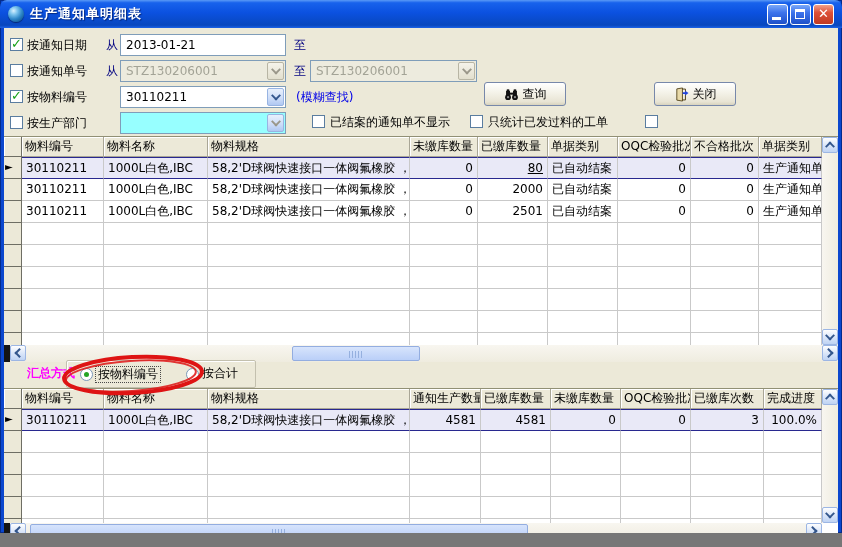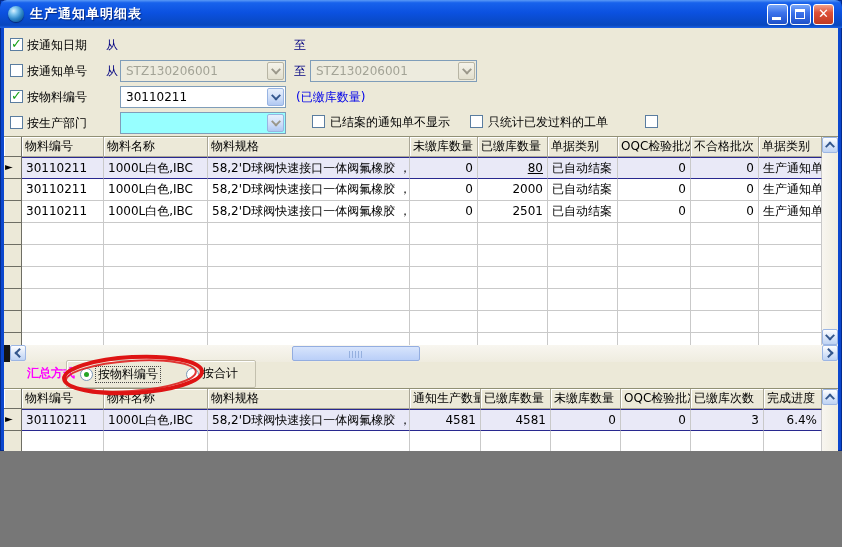--- a/index.html
+++ b/index.html
@@ -1,17 +1,17 @@
 <!DOCTYPE html>
 <html><head>
 <meta charset="utf-8">
 <style>
   html,body{margin:0;padding:0;background:#777;}
   *{font-family:"DejaVu Sans","Liberation Sans",sans-serif;}
-  .frame{position:relative;width:842px;height:451px;background:#0B47CE;overflow:hidden;
+  .frame{position:relative;width:842px;height:533px;background:#0B47CE;overflow:hidden;
          box-shadow:inset 0 0 0 1px #042B8C;}
   
   .titlebar{position:absolute;left:0;top:0;width:842px;height:28px;
     background:linear-gradient(180deg,#5A9AF6 0%,#1862EC 10%,#0B51E0 45%,#0847BE 90%,#1C63E8 100%);
     border-radius:7px 7px 0 0;}
   .app-icon{position:absolute;left:8px;top:6px;width:16px;height:16px;border-radius:50%;
     background:radial-gradient(circle at 35% 30%,#D8F0FF 0%,#7CC4EE 25%,#2E86C8 55%,#0A4E86 90%);
     box-shadow:0 1px 1px rgba(0,0,30,.5);}
   .title-text{position:absolute;left:30px;top:5px;color:#fff;font-size:13px;font-weight:bold;
     text-shadow:1px 1px 1px #05287E;letter-spacing:1px;}
@@ -102,20 +102,21 @@
         <span class="glyph-max"></span>
       </span>
     <span class="winbtn clsb glyph-x"><span></span></span>
   </div>
 
   <div class="client"></div>
 
   <span class="cb checked" style="left:10px;top:38px;"></span>
   <span class="fl" style="left:27px;top:38px;">按通知日期</span>
   <span class="fl navy" style="left:106px;top:38px;">从</span>
+  <input class="tin" style="left: 120px; top: 34px; width: 166px;" value="2013-01-21">
   <span class="fl navy" style="left:294px;top:38px;">至</span>
 
   <span class="cb" style="left:10px;top:64px;"></span>
   <span class="fl" style="left:27px;top:64px;">按通知单号</span>
   <span class="fl navy" style="left:106px;top:64px;">从</span>
   <div class="combo disabled" style="left:120px;top:60px;width:166px;">
     <span class="txt">STZ130206001</span>
     <span class="btn">
         <i class="chv down"></i>
       </span>
@@ -129,22 +130,44 @@
   </div>
 
   <span class="cb checked" style="left:10px;top:90px;"></span>
   <span class="fl" style="left:27px;top:90px;">按物料编号</span>
   <div class="combo" style="left:120px;top:86px;width:166px;">
     <span class="txt">30110211</span>
     <span class="btn">
         <i class="chv down"></i>
       </span>
   </div>
-  <span class="fl blue-hint" style="left:296px;top:90px;">(已缴库数量)</span>
-
+  <span class="fl blue-hint" style="left:296px;top:90px;">(模糊查找)</span>
+
+  <div class="xpbtn" style="left:484px;top:82px;width:82px;">
+    <svg width="15" height="15" viewBox="0 0 16 16">
+      <rect x="3" y="2.5" width="2.6" height="2.5" fill="#111"></rect>
+        <rect x="10.4" y="2.5" width="2.6" height="2.5" fill="#111"></rect>
+      <rect x="2.2" y="4" width="4.2" height="6" fill="#111"></rect>
+        <rect x="9.6" y="4" width="4.2" height="6" fill="#111"></rect>
+      <rect x="6.4" y="6" width="3.2" height="2.2" fill="#111"></rect>
+      <circle cx="4.3" cy="10.8" r="3.1" fill="#111"></circle>
+        <circle cx="11.7" cy="10.8" r="3.1" fill="#111"></circle>
+      <circle cx="4.3" cy="10.8" r="1.2" fill="#888"></circle>
+        <circle cx="11.7" cy="10.8" r="1.2" fill="#888"></circle>
+    </svg>
+    <span>查询</span>
+  </div>
+  <div class="xpbtn" style="left:654px;top:82px;width:82px;">
+    <svg width="15" height="15" viewBox="0 0 16 16">
+      <path d="M3,2 L9,1 V15 L3,14 Z" fill="#E8D9A8" stroke="#4A3A10" stroke-width="0.9"></path>
+      <path d="M9,2.2 h3.2 v11.6 h-3.2" fill="none" stroke="#4A3A10" stroke-width="1"></path>
+      <path d="M15.5,6.5 l-3.6,-2.6 v1.6 h-2.6 v2 h2.6 v1.6 Z" fill="#2244DD"></path>
+    </svg>
+    <span>关闭</span>
+  </div>
 
   <span class="cb" style="left:10px;top:116px;"></span>
   <span class="fl" style="left:27px;top:116px;">按生产部门</span>
   <div class="combo cyan" style="left:120px;top:112px;width:166px;">
     <span class="txt"></span>
     <span class="btn">
         <i class="chv down" style="border-color:#9A978A;"></i>
       </span>
   </div>
   <span class="cb" style="left:312px;top:115px;"></span>
@@ -325,21 +348,21 @@
         <div class="g-row sel">
           <div class="g-c ind" style="width: 18px;">►</div>
           <div class="g-c" style="width: 82px;">30110211</div>
           <div class="g-c" style="width: 104px;">1000L白色,IBC</div>
           <div class="g-c" style="width: 202px;">58,2'D球阀快速接口一体阀氟橡胶 ，D</div>
           <div class="g-c a-r" style="width: 71px;">4581</div>
           <div class="g-c a-r" style="width: 70px;">4581</div>
           <div class="g-c a-r" style="width: 70px;">0</div>
           <div class="g-c a-r" style="width: 70px;">0</div>
           <div class="g-c a-r" style="width: 73px;">3</div>
-          <div class="g-c a-r" style="width: 58px;">6.4%</div>
+          <div class="g-c a-r" style="width: 58px;">100.0%</div>
         </div>
         <div class="g-row">
           <div class="g-c ind" style="width: 18px;"></div>
           <div class="g-c" style="width: 82px;"></div>
           <div class="g-c" style="width: 104px;"></div>
           <div class="g-c" style="width: 202px;"></div>
           <div class="g-c" style="width: 71px;"></div>
           <div class="g-c" style="width: 70px;"></div>
           <div class="g-c" style="width: 70px;"></div>
           <div class="g-c" style="width: 70px;"></div>

